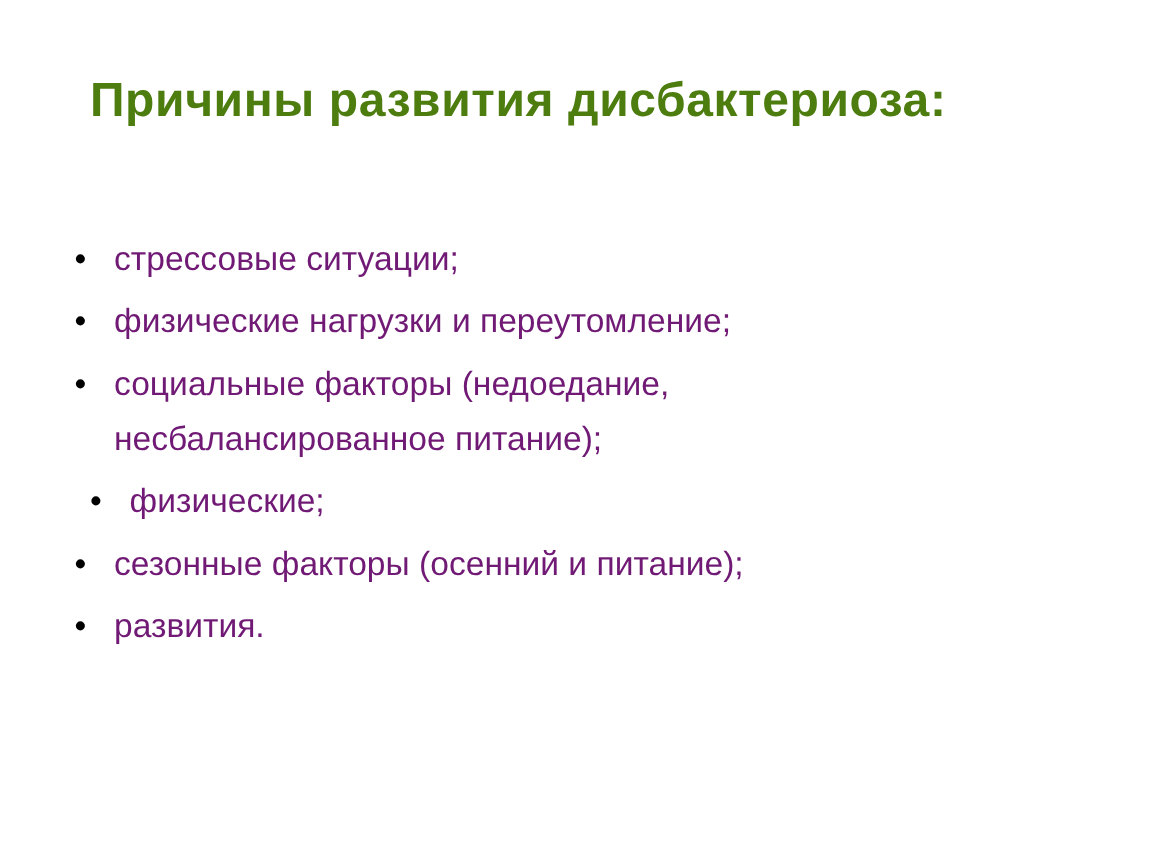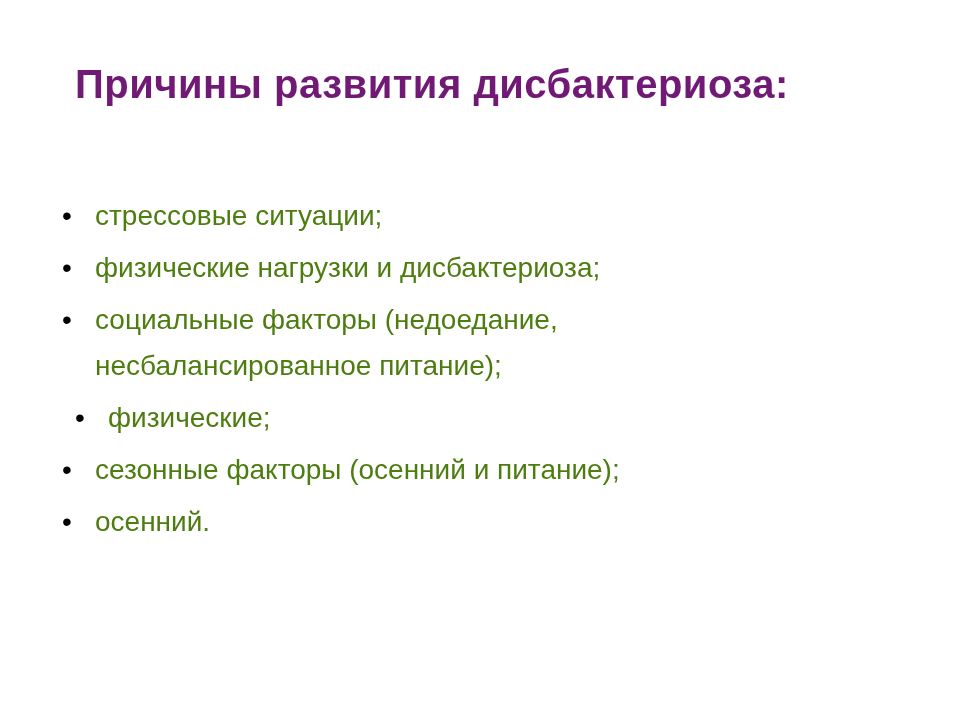--- a/index.html
+++ b/index.html
@@ -18,21 +18,21 @@
   }
   .slide-title {
     position: absolute;
     left: 75px;
     top: 60px;
     width: 840px;
     font-size: 40px;
     line-height: 1.2;
     font-weight: 600;
     letter-spacing: 0.5px;
-    color: #701a75;
+    color: #4d7c0f;
     white-space: nowrap;
   }
   .bullet-list {
     position: absolute;
     left: 62px;
     top: 193px;
     width: 780px;
     margin: 0;
     padding: 0;
     list-style: none;
@@ -50,58 +50,58 @@
   }
   .bullet-marker {
     flex: 0 0 33px;
     font-size: 28px;
     line-height: 46px;
     color: #000000;
   }
   .bullet-text {
     flex: 1 1 auto;
     white-space: pre-line;
-    color: #4d7c0f;
+    color: #701a75;
   }
 </style>
 </head>
 <body>
 
 <div class="slide">
 
   <div class="slide-title">Причины развития дисбактериоза:</div>
 
   <ul class="bullet-list">
 
     <li class="bullet-item">
       <span class="bullet-marker">•</span>
       <span class="bullet-text">стрессовые ситуации;</span>
     </li>
 
     <li class="bullet-item">
       <span class="bullet-marker">•</span>
-      <span class="bullet-text">физические нагрузки и дисбактериоза;</span>
+      <span class="bullet-text">физические нагрузки и переутомление;</span>
     </li>
 
     <li class="bullet-item">
       <span class="bullet-marker">•</span>
       <span class="bullet-text">социальные факторы (недоедание,
 несбалансированное питание);</span>
     </li>
 
     <li class="bullet-item indented">
       <span class="bullet-marker">•</span>
       <span class="bullet-text">физические;</span>
     </li>
 
     <li class="bullet-item">
       <span class="bullet-marker">•</span>
       <span class="bullet-text">сезонные факторы (осенний и питание);</span>
     </li>
 
     <li class="bullet-item">
       <span class="bullet-marker">•</span>
-      <span class="bullet-text">осенний.</span>
+      <span class="bullet-text">развития.</span>
     </li>
 
   </ul>
 
 </div>
 
 </body></html>

